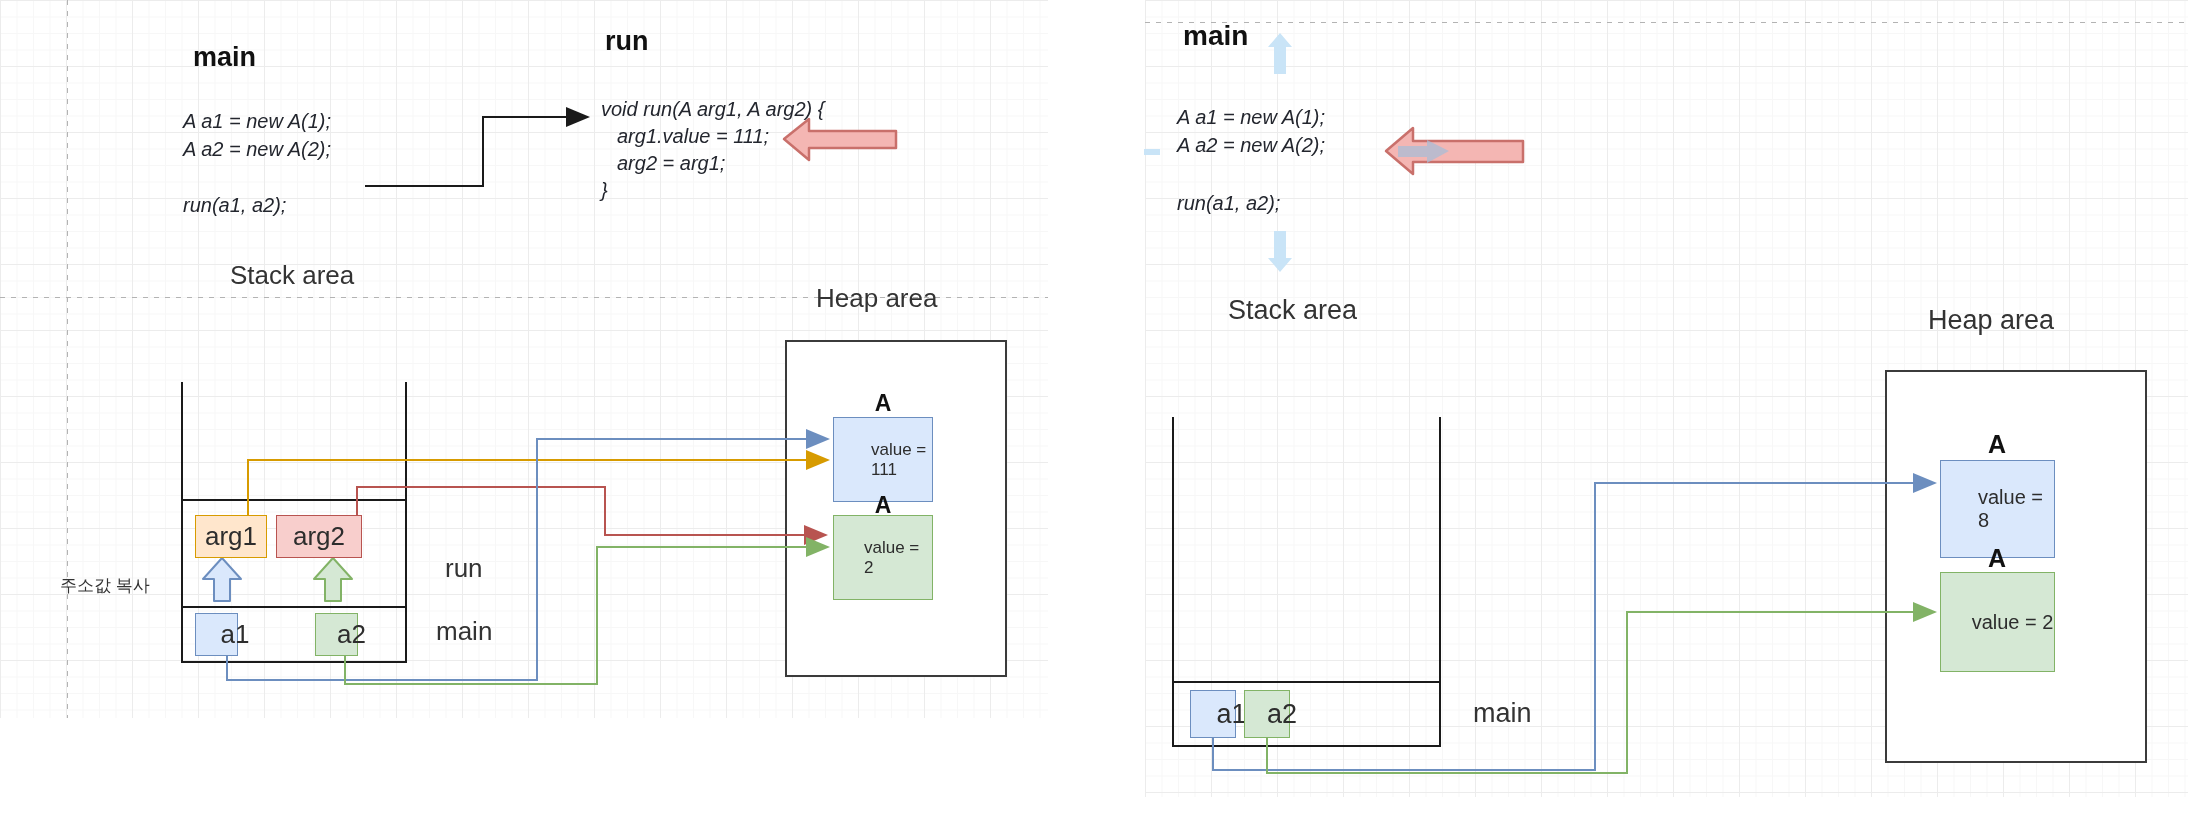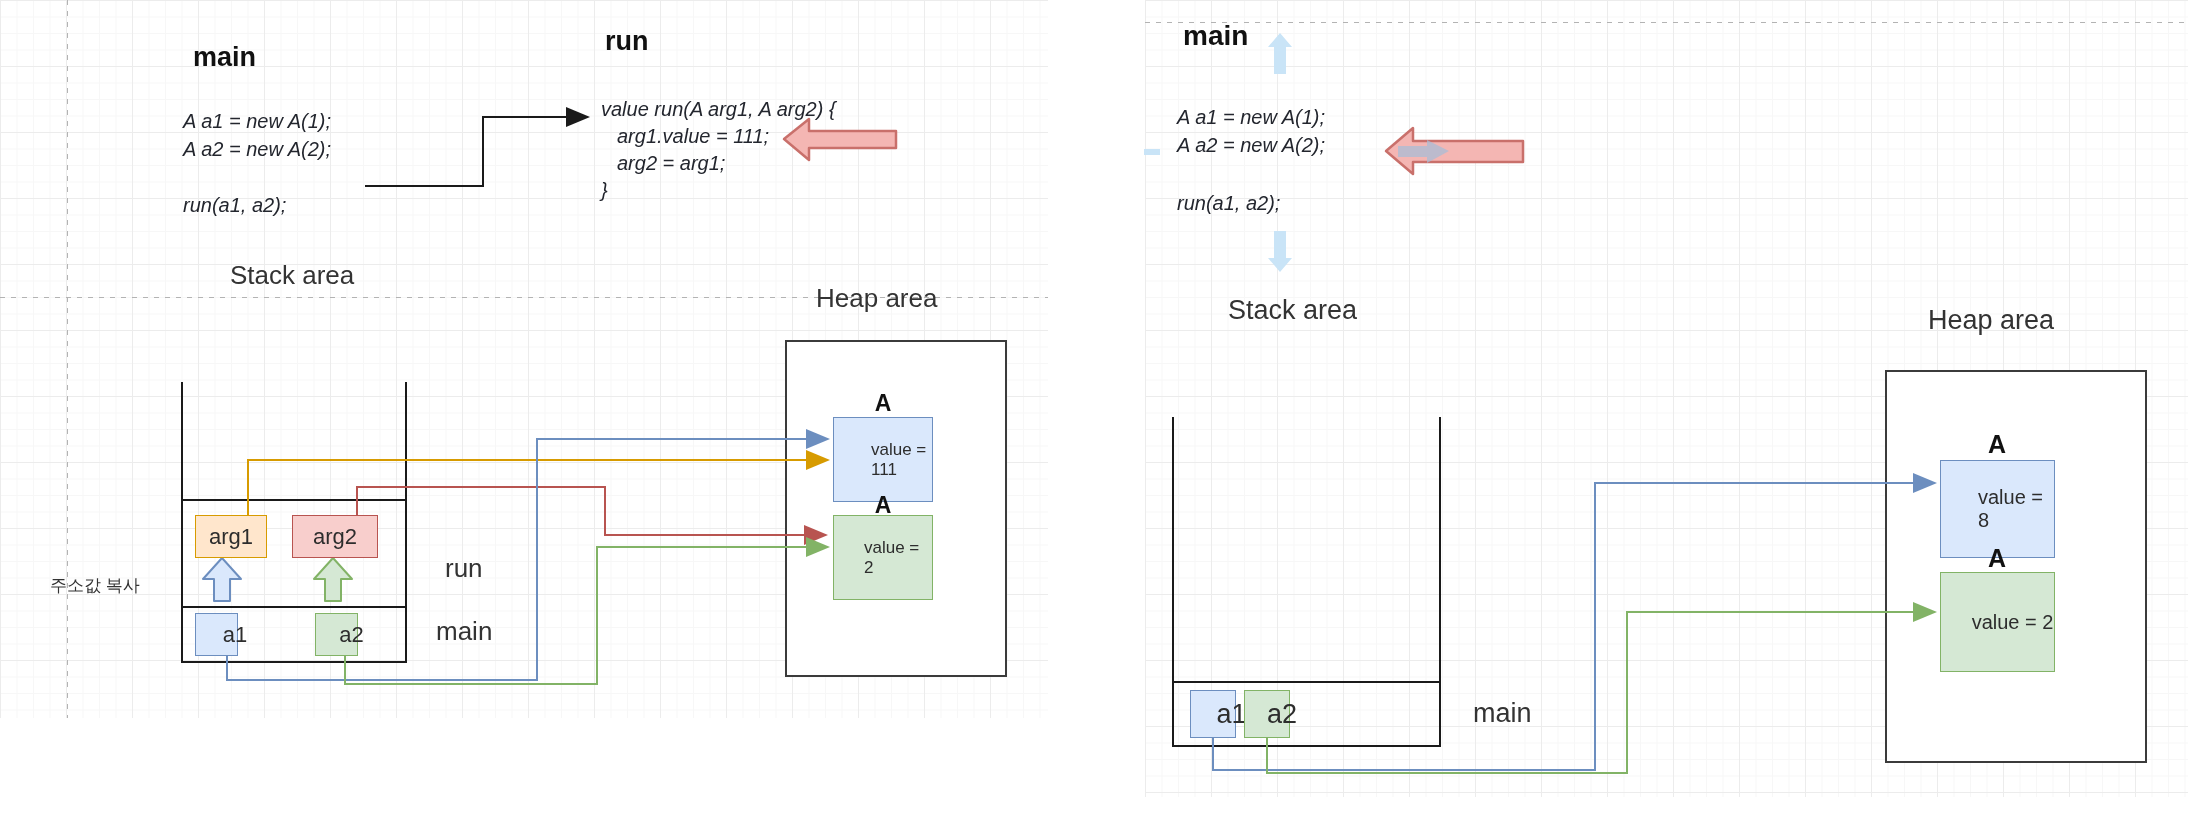--- a/index.html
+++ b/index.html
@@ -19,21 +19,21 @@
     background-image:repeating-linear-gradient(180deg, var(--dashed) 0 5px, transparent 5px 11px);}
   #overlay{position:absolute;left:0;top:0;z-index:3;}
   .txt{position:absolute;white-space:nowrap;z-index:4;}
   .heading{font-weight:bold;font-size:27px;color:#111;}
   .code{font-style:italic;font-size:20px;color:#23262e;letter-spacing:0;}
   .code-indent{padding-left:16px;}
   .arealabel{font-size:26px;color:#333;}
   .framelabel{font-size:26px;color:#333;}
   .note{font-size:17px;color:#333;}
   .varbox{position:absolute;display:flex;align-items:center;justify-content:center;
-          font-size:22px;color:#2d2d2d;z-index:4;box-sizing:border-box;}
+          font-size:26px;color:#2d2d2d;z-index:4;box-sizing:border-box;}
   .heaprect{position:absolute;background:#fff;border:2px solid #3b3b3b;z-index:2;box-sizing:border-box;}
   .heapbox{position:absolute;display:flex;align-items:center;justify-content:center;
            z-index:4;box-sizing:border-box;}
   .b-blue{background:var(--blue_fill);border:1px solid var(--blue_stroke);padding-left:37px;}
   .b-green{background:var(--green_fill);border:1px solid var(--green_stroke);padding-left:30px;}
   .b-orange{background:var(--orange_fill);border:1px solid var(--orange_stroke);}
   .b-red{background:var(--red_fill);border:1px solid var(--red_stroke);}
   .classlabel{position:absolute;font-weight:bold;font-size:23px;color:#111;z-index:5;
               text-align:center;white-space:nowrap;}
   .classlabel.big{font-size:25px;}
@@ -104,35 +104,35 @@
     <rect x="1144" y="149" width="16" height="6" fill="#c9e4f7"></rect>
   </svg>
 
   <div class="txt heading" style="left:193px;top:42px;">main</div>
 
   <div class="txt code" style="left:183px;top:110px;">A a1 = new A(1);</div>
   <div class="txt code" style="left:183px;top:138px;">A a2 = new A(2);</div>
   <div class="txt code" style="left:183px;top:194px;">run(a1, a2);</div>
 
   <div class="txt heading" style="left:605px;top:26px;">run</div>
-  <div class="txt code" style="left:601px;top:98px;">value run(A arg1, A arg2) {</div>
+  <div class="txt code" style="left:601px;top:98px;">void run(A arg1, A arg2) {</div>
   <div class="txt code code-indent" style="left:601px;top:125px;text-align:right;">arg1.value = 111;</div>
   <div class="txt code code-indent" style="left:601px;top:152px;">arg2 = arg1;</div>
   <div class="txt code" style="left:601px;top:179px;">}</div>
 
   <div class="txt arealabel" style="left:230px;top:260px;">Stack area</div>
   <div class="txt arealabel" style="left:816px;top:283px;">Heap area</div>
 
-  <div class="txt note" style="left:50px;top:574px;">주소값 복사</div>
+  <div class="txt note" style="left:60px;top:574px;">주소값 복사</div>
 
   <div class="txt framelabel" style="left:445px;top:553px;">run</div>
   <div class="txt framelabel" style="left:436px;top:616px;">main</div>
 
   <div class="varbox b-orange" style="left:195px;top:515px;width:72px;height:43px;">arg1</div>
-  <div class="varbox b-red" style="left:292px;top:515px;width:86px;height:43px;">arg2</div>
+  <div class="varbox b-red" style="left:276px;top:515px;width:86px;height:43px;">arg2</div>
   <div class="varbox b-blue" style="left:195px;top:613px;width:43px;height:43px;">a1</div>
   <div class="varbox b-green" style="left:315px;top:613px;width:43px;height:43px;">a2</div>
 
   <div class="classlabel" style="left:858px;top:390px;width:50px;">A</div>
   <div class="heapbox b-blue" style="left:833px;top:417px;width:100px;height:85px;">
     <span class="valtext">value = 111</span>
   </div>
   <div class="classlabel" style="left:858px;top:492px;width:50px;">A</div>
   <div class="heapbox b-green" style="left:833px;top:515px;width:100px;height:85px;">
     <span class="valtext">value = 2</span>

